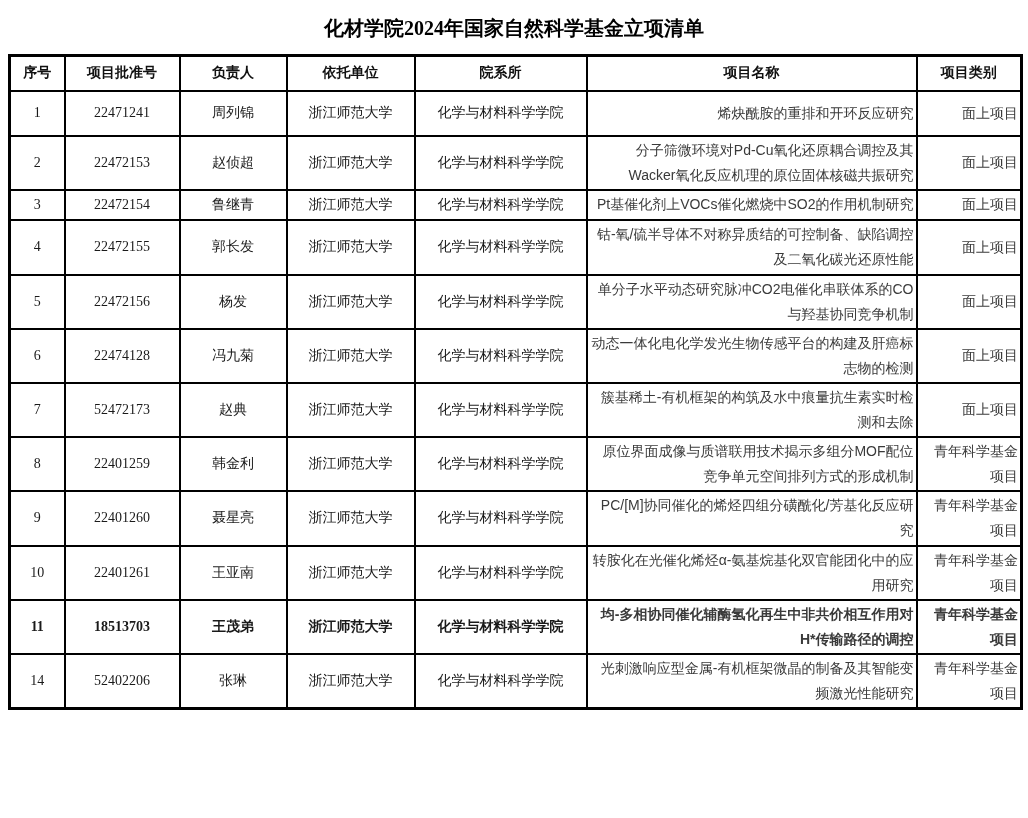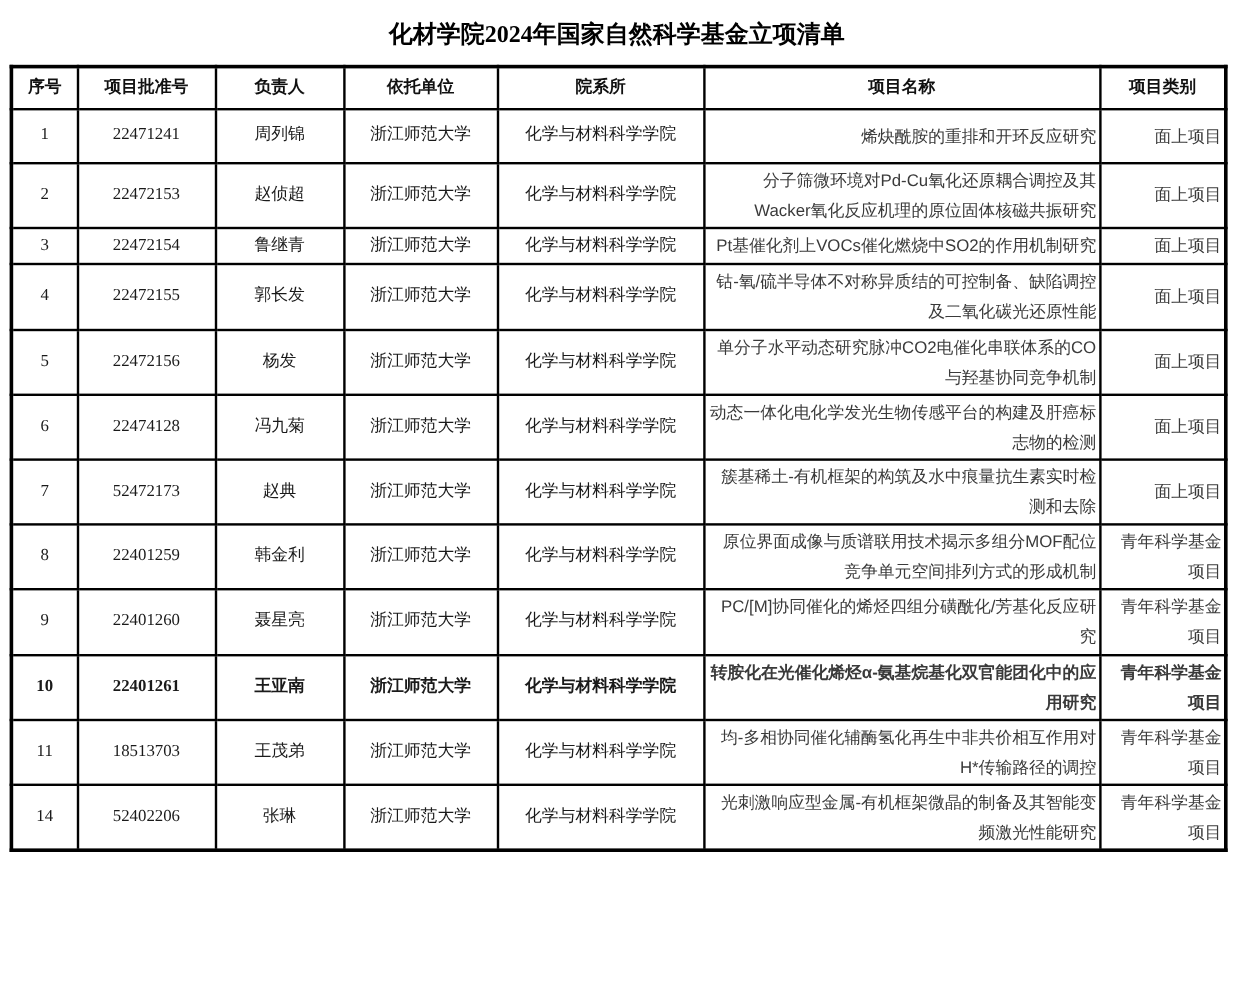--- a/index.html
+++ b/index.html
@@ -74,22 +74,22 @@
   
   tbody tr:nth-child(1)  { height: 45px; }
   tbody tr:nth-child(2)  { height: 48px; }
   tbody tr:nth-child(3)  { height: 30px; }
   tbody tr:nth-child(4)  { height: 55px; }
   tbody tr:nth-child(5)  { height: 54px; }
   tbody tr:nth-child(6)  { height: 51px; }
   tbody tr:nth-child(7)  { height: 52px; }
   tbody tr:nth-child(8)  { height: 53px; }
   tbody tr:nth-child(9)  { height: 55px; }
-  tbody tr:nth-child(10) { height: 54px; font-weight: bold; }
-  tbody tr:nth-child(11) { height: 54px; }
+  tbody tr:nth-child(10) { height: 54px; }
+  tbody tr:nth-child(11) { height: 54px; font-weight: bold; }
   tbody tr:nth-child(12) { height: 54px; }
   tbody tr:nth-child(13) { height: 57px; }
   tbody tr:nth-child(14) { height: 58px; }
 </style>
 </head>
 <body>
 
 <div class="page">
   <h1 class="doc-title">化材学院2024年国家自然科学基金立项清单</h1>
 

